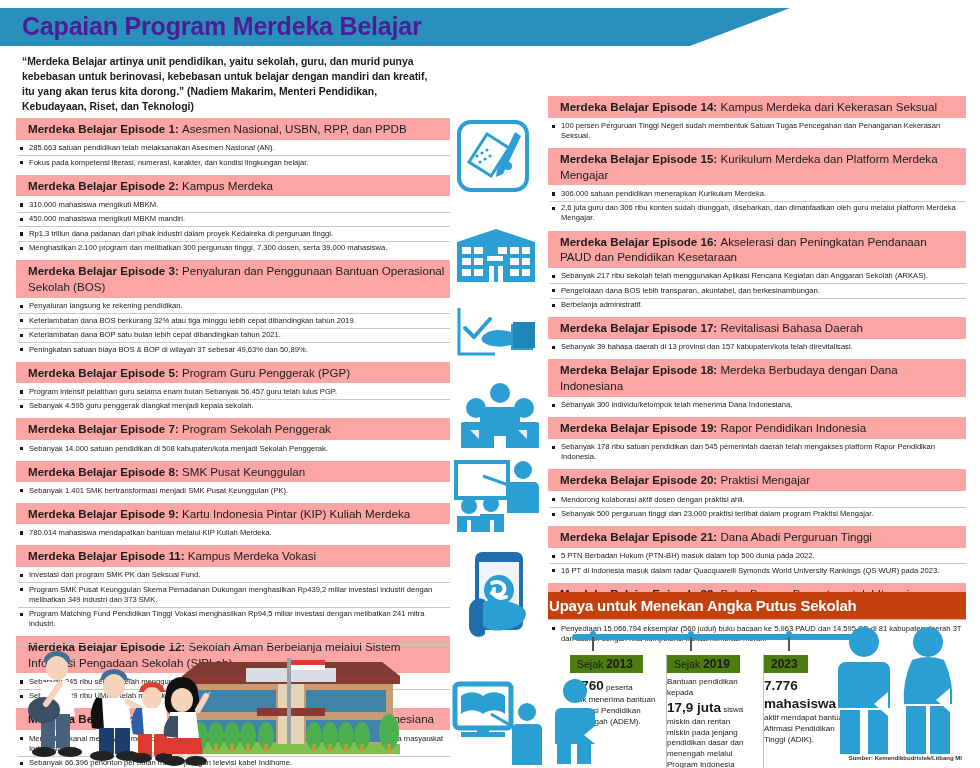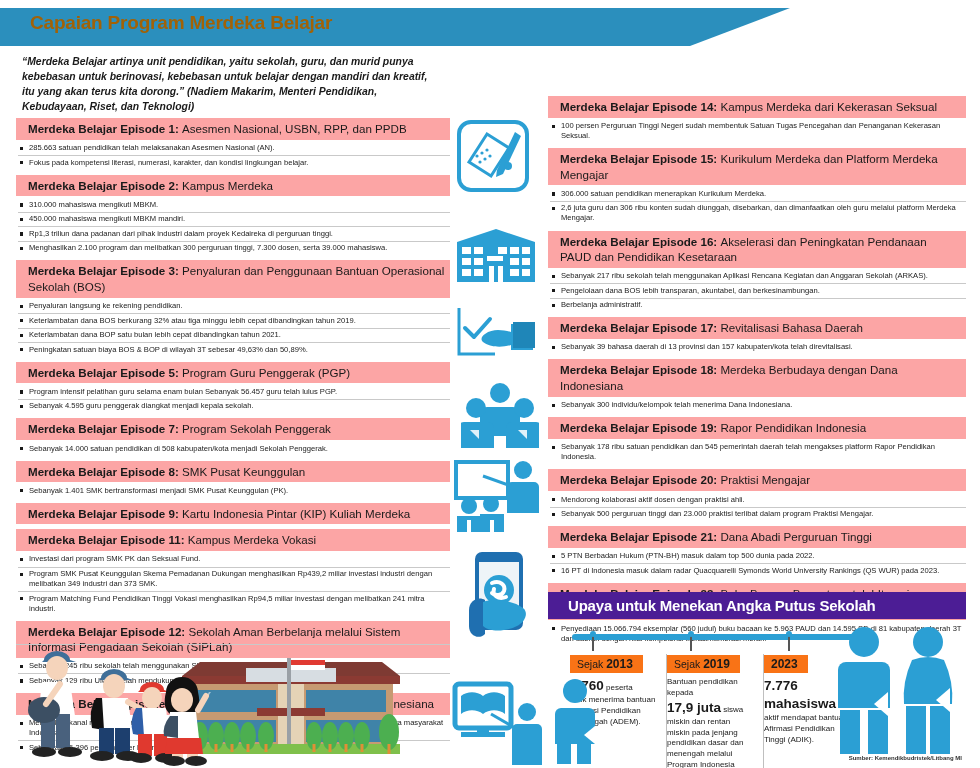--- a/index.html
+++ b/index.html
@@ -17,23 +17,23 @@
   }
   
   .header-bar {
     position: absolute; left: 0; top: 8px;
     width: 790px; height: 38px;
     background: #2b8fbd;
     -webkit-clip-path: polygon(0 0, 790px 0, 690px 38px, 0 38px);
     clip-path: polygon(0 0, 790px 0, 690px 38px, 0 38px);
   }
   .header-title {
-    position: absolute; left: 30px; top: 12px;
-    color: #a16207;
-    font-size: 19px;
+    position: absolute; left: 22px; top: 12px;
+    color: #4c1d95;
+    font-size: 25px;
     font-weight: bold;
     letter-spacing: -0.2px;
     z-index: 5;
   }
   .logo {
     position: absolute; right: 18px; top: 26px;
     text-align: right;
     line-height: 0.95;
     z-index: 6;
   }
@@ -48,21 +48,21 @@
     font-size: 25px; font-weight: bold;
     color: #111111; letter-spacing: -0.5px;
     font-family: "Liberation Sans Narrow", "Liberation Sans", sans-serif;
     transform: scaleX(0.92); transform-origin: right center;
     display: block;
   }
   .quote {
     position: absolute; left: 22px; top: 54px;
     width: 420px;
     font-size: 10.4px; font-weight: bold;
-    line-height: 1.45; color: #1a1a1a; font-style: italic;
+    line-height: 1.45; color: #1a1a1a;
   }
 
   
   .col-left  { position: absolute; left: 16px;  top: 118px; width: 434px; }
   .col-right { position: absolute; left: 548px; top: 96px;  width: 418px; }
 
   .ep { margin-bottom: 5px; }
   .ep-head {
     background: #fca5a5;
     padding: 3px 5px 3px 12px;
@@ -93,24 +93,24 @@
   
   .icon-strip { position: absolute; left: 455px; top: 118px; width: 90px; height: 650px; }
   .ic { position: absolute; }
 
   
   .panel {
     position: absolute; left: 548px; top: 592px;
     width: 418px; height: 172px;
   }
   .panel-title {
-    background: #4c1d95;
+    background: #c2410c;
     color: #ffffff;
     font-size: 15px; font-weight: bold;
-    padding: 5px 4px 5px 20px;
+    padding: 5px 4px 5px 1px;
     letter-spacing: -0.2px;
   }
   .timeline-track {
     position: absolute; left: 24px; top: 42px;
     width: 296px; height: 6px;
     background: #2b9fd4;
     border-radius: 3px;
   }
   .tl-tick {
     position: absolute; top: 42px;
@@ -118,21 +118,21 @@
   }
   .tl-tick:before {
     content:""; position:absolute; left:-2.2px; top:-3px;
     width:6px; height:6px; background:#2b9fd4; border-radius:50%;
   }
   .tl-cols { position: absolute; left: 22px; top: 62px; width: 300px; display: flex; }
   .tl-col { width: 97px; padding-right: 8px; position: relative; }
   .tl-col.b1, .tl-col.b2 { border-right: 1px solid #bfbfbf; }
   .tl-year {
     display: inline-block;
-    background: #f97316;
+    background: #4d7c0f;
     padding: 2px 10px 2px 7px;
     font-size: 10.5px;
     color: #1a1a1a;
     margin-bottom: 4px;
     white-space: nowrap;
   }
   .tl-year b { font-weight: bold; font-size: 12px; }
   .tl-text { font-size: 8px; line-height: 1.35; color: #1a1a1a; }
   .tl-text .big { font-size: 13.5px; font-weight: bold; }
   .source {
@@ -204,20 +204,23 @@
         </ul>
       </div>
       <div class="ep">
         <div class="ep-head"><b>Merdeka Belajar Episode 8: </b><span class="t">SMK Pusat Keunggulan</span></div>
         <ul class="ep-body">
           <li>Sebanyak 1.401 SMK bertransformasi menjadi SMK Pusat Keunggulan (PK).</li>
         </ul>
       </div>
       <div class="ep">
         <div class="ep-head"><b>Merdeka Belajar Episode 9: </b><span class="t">Kartu Indonesia Pintar (KIP) Kuliah Merdeka</span></div>
+        <ul class="ep-body">
+          <li>780.014 mahasiswa mendapatkan bantuan melalui KIP Kuliah Merdeka.</li>
+        </ul>
       </div>
       <div class="ep">
         <div class="ep-head"><b>Merdeka Belajar Episode 11: </b><span class="t">Kampus Merdeka Vokasi</span></div>
         <ul class="ep-body">
           <li>Investasi dari program SMK PK dan Seksual Fund.</li>
           <li>Program SMK Pusat Keunggulan Skema Pemadanan Dukungan menghasilkan Rp439,2 miliar investasi industri dengan melibatkan 349 industri dan 373 SMK.</li>
           <li>Program Matching Fund Pendidikan Tinggi Vokasi menghasilkan Rp94,5 miliar investasi dengan melibatkan 241 mitra industri.</li>
         </ul>
       </div>
       <div class="ep">

